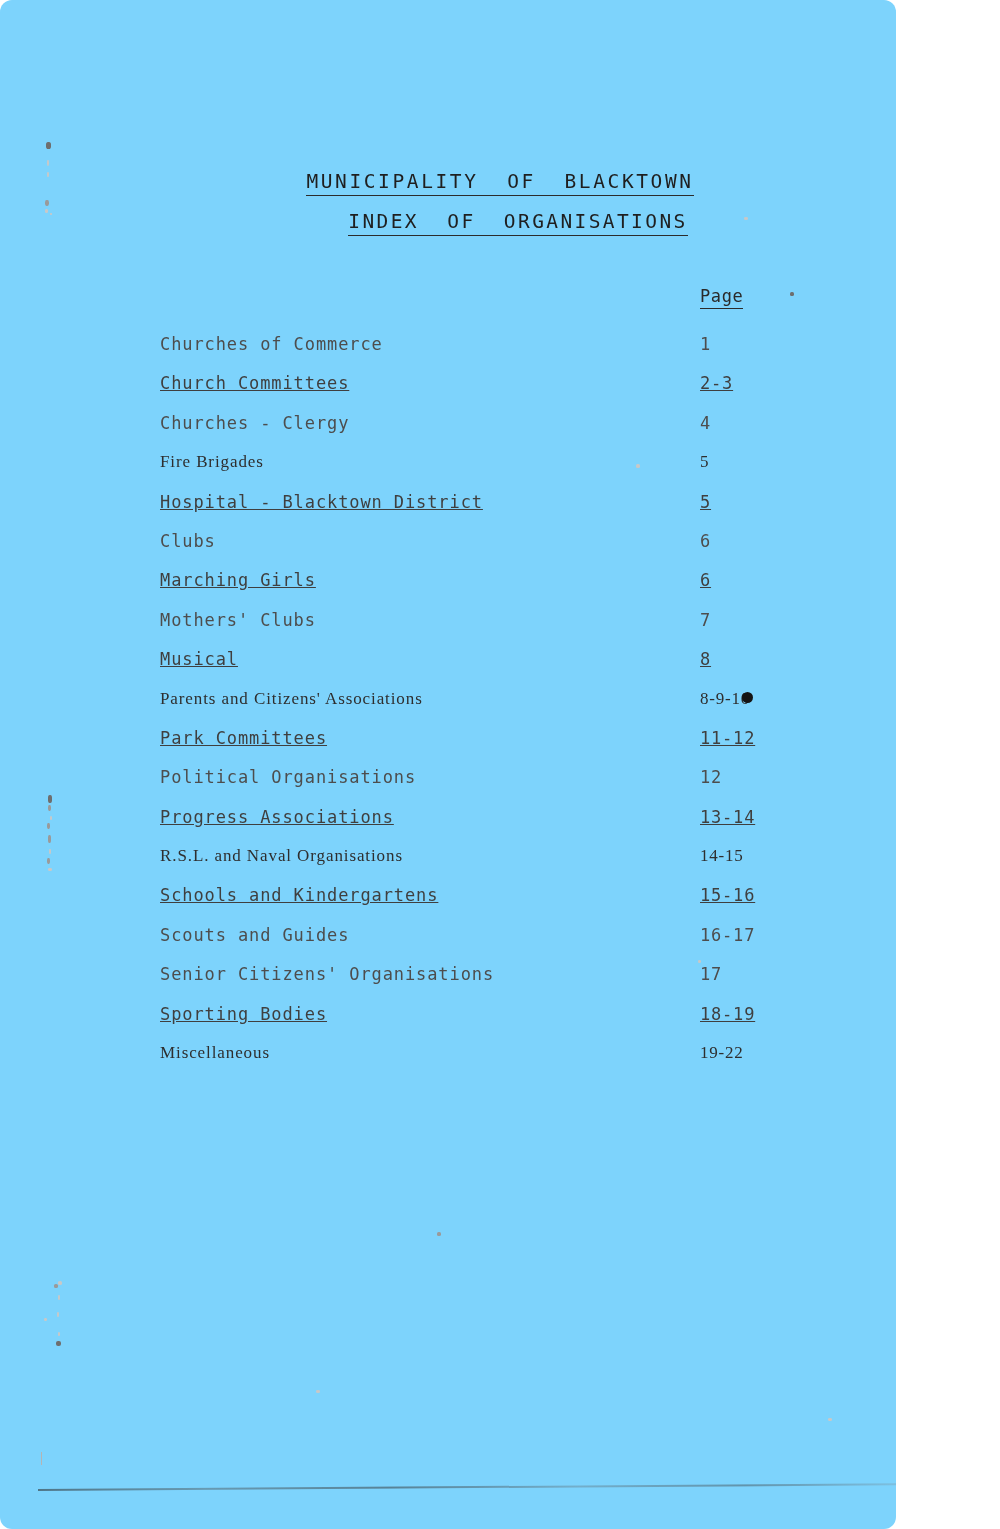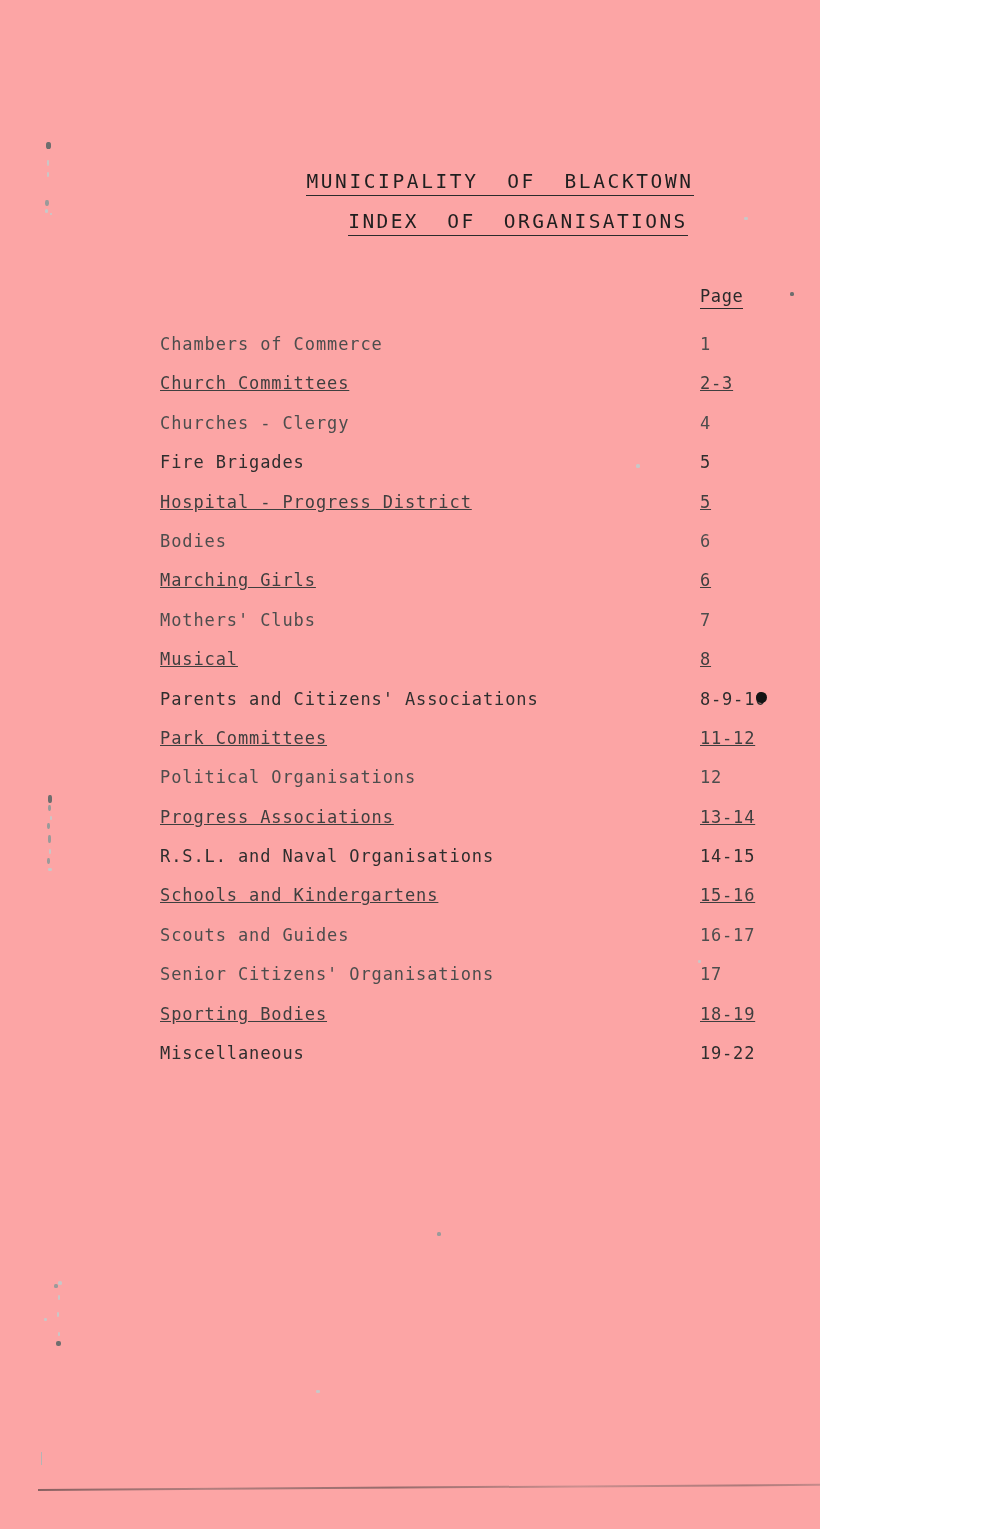--- a/index.html
+++ b/index.html
@@ -5,24 +5,25 @@
   html, body {
     margin: 0;
     padding: 0;
     background: #ffffff;
   }
   body {
     font-family: "DejaVu Sans Mono", "Liberation Mono", monospace;
   }
   #page {
     position: relative;
-    width: 820px;
+    width: 896px;
     height: 1529px;
-    background: #fca5a5;
+    background: #7dd3fc;
     overflow: hidden;
+    border-radius: 12px;
   }
 
   
   .heading-block {
     position: absolute;
     left: 0;
     width: 1000px;
     text-align: center;
   }
   .heading-text {
@@ -77,21 +78,21 @@
     color: #3a3a3a;
     white-space: pre;
   }
   .entry-row .col-page {
     letter-spacing: 0.8px;
   }
 
   
   .ink-light td { color: #4d4d4d; }
   .ink-mid   td { color: #3f3f3f; text-decoration: underline; }
-  .ink-dark  td { color: #2e2e2e; }
+  .ink-dark  td { color: #2e2e2e; font-family: Liberation Serif, serif; }
 
   
   .overstrike {
     position: relative;
     display: inline-block;
   }
   .overstrike::after {
     content: "";
     position: absolute;
     left: 1px;
@@ -154,41 +155,41 @@
     <thead>
       <tr class="head-row">
         <th class="col-name"></th>
         <th class="col-page">
           <span class="page-head-inner">Page</span>
         </th>
       </tr>
     </thead>
     <tbody id="index-body">
         <tr class="entry-row ink-light">
-          <td class="col-name">Chambers of Commerce</td>
+          <td class="col-name">Churches of Commerce</td>
           <td class="col-page">1</td>
         </tr>
         <tr class="entry-row ink-mid">
           <td class="col-name">Church Committees</td>
           <td class="col-page">2-3</td>
         </tr>
         <tr class="entry-row ink-light">
           <td class="col-name">Churches - Clergy</td>
           <td class="col-page">4</td>
         </tr>
         <tr class="entry-row ink-dark">
           <td class="col-name">Fire Brigades</td>
           <td class="col-page">5</td>
         </tr>
         <tr class="entry-row ink-mid">
-          <td class="col-name">Hospital - Progress District</td>
+          <td class="col-name">Hospital - Blacktown District</td>
           <td class="col-page">5</td>
         </tr>
         <tr class="entry-row ink-light">
-          <td class="col-name">Bodies</td>
+          <td class="col-name">Clubs</td>
           <td class="col-page">6</td>
         </tr>
         <tr class="entry-row ink-mid">
           <td class="col-name">Marching Girls</td>
           <td class="col-page">6</td>
         </tr>
         <tr class="entry-row ink-light">
           <td class="col-name">Mothers' Clubs</td>
           <td class="col-page">7</td>
         </tr>

